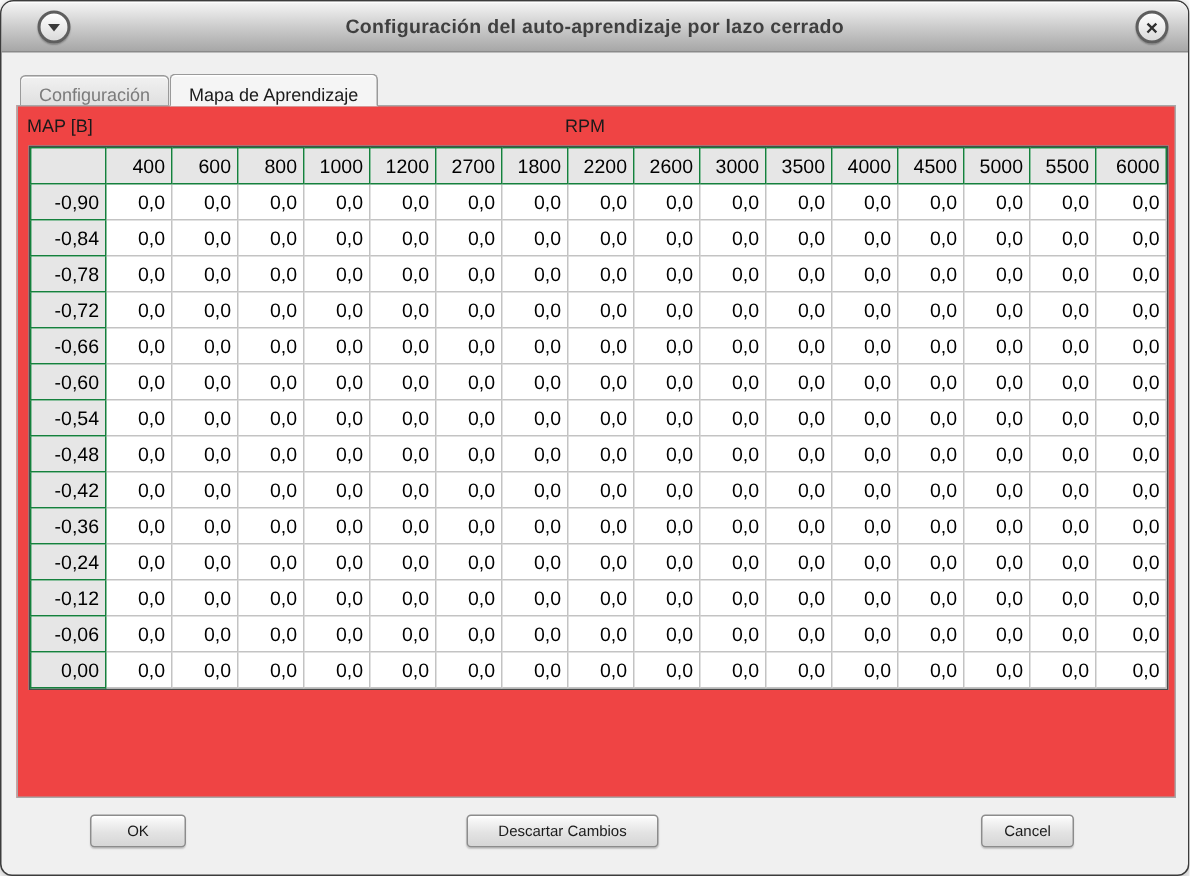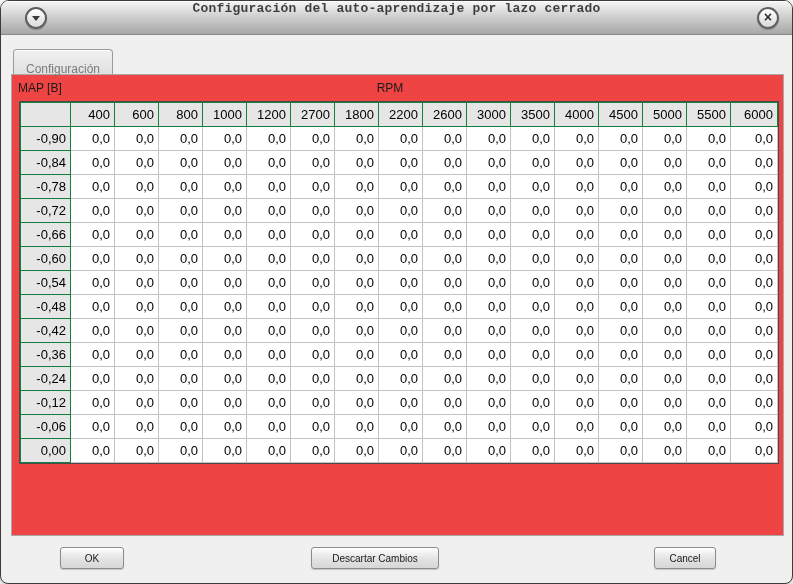--- a/index.html
+++ b/index.html
@@ -16,21 +16,21 @@
     overflow:hidden;
     background:#f0f0f0;
     box-shadow:0 2px 8px rgba(0,0,0,.30);
   }
   
   .titlebar {
     position:relative; height:34px;
     background:linear-gradient(#f6f6f6, #c9c9c9 55%, #a7a7a7);
     border-bottom:1px solid #8a8a8a;
     box-shadow:inset 0 1px 0 rgba(255,255,255,.85);
-    display:flex; justify-content:center;font-family:Liberation Mono, monospace;
+    display:flex; align-items:center; justify-content:center;
   }
   .title { font-size:13px; font-weight:bold; color:#3f3f3f; letter-spacing:.2px; }
   .circle-btn {
     position:absolute; top:6px; width:22px; height:22px;
     border-radius:50%;
     border:2px solid #5e5e5e;
     background:linear-gradient(#ffffff, #dadada);
     display:flex; align-items:center; justify-content:center;
     cursor:pointer;
     box-shadow:0 1px 1px rgba(0,0,0,.25);
@@ -44,22 +44,22 @@
     border-top:5px solid #3a3a3a;
   }
   .x-glyph { font-size:14px; font-weight:bold; color:#2e2e2e; line-height:1; margin-top:-1px; }
   
   .content { padding:14px 10px 0 10px; height:550px; }
   
   .tabs { display:flex; align-items:flex-end; padding-left:2px; position:relative; z-index:2; }
   .tab {
     border:1px solid #9a9a9a; border-bottom:none;
     border-radius:4px 4px 0 0;
-    padding:12px 12px;
-    display:flex; align-items:flex-start;
+    padding:0 12px;
+    display:flex; align-items:flex-end;
     font-size:12px;
     cursor:pointer;
     white-space:nowrap;
   }
   .tab.inactive {
     height:20px;
     background:linear-gradient(#f1f1f1, #e0e0e0);
     color:#7b7b7b;
     box-shadow:inset 0 1px 0 #fff;
   }
@@ -137,20 +137,23 @@
     <div class="circle-btn close-btn">
       <span class="x-glyph">×</span>
     </div>
   </div>
 
   <div class="content">
 
     <div class="tabs">
       <div class="tab inactive">
         <span>Configuración</span>
+      </div>
+      <div class="tab active">
+        <span>Mapa de Aprendizaje</span>
       </div>
     </div>
 
     <div class="panel">
       <div class="axis-row">
         <span class="axis-map">MAP [B]</span>
         <span class="axis-rpm">RPM</span>
       </div>
       <div class="table-wrap">
         <table class="map">

